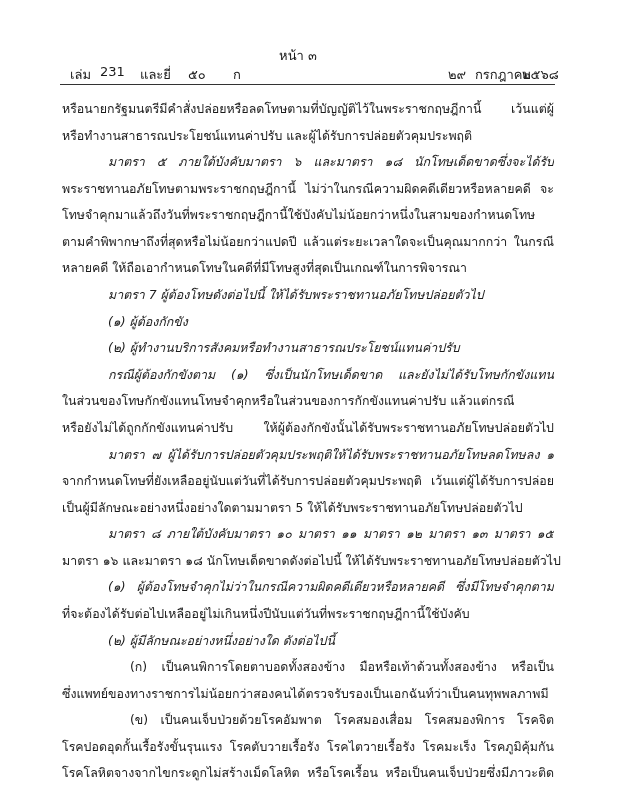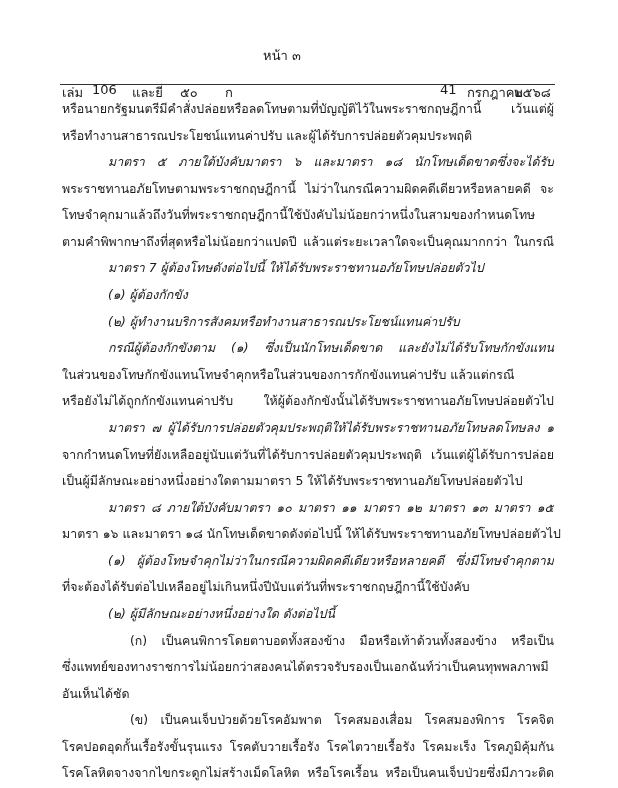--- a/index.html
+++ b/index.html
@@ -1,64 +1,64 @@
 <!DOCTYPE html>
 <html><head>
 <meta charset="utf-8">
 <style>
   html, body { margin: 0; padding: 0; background: #ffffff; }
   body { width: 618px; height: 788px; position: relative; overflow: hidden;
          font-family: "DejaVu Sans", "Liberation Sans", sans-serif; color: #1a1a1a; }
-  .page-num { position: absolute; top: 45px; left: 0; width: 564px; text-align: center; font-size: 13px; }
+  .page-num { position: absolute; top: 45px; left: 16px; width: 564px; text-align: center; font-size: 13px; }
   .header-row { position: absolute; top: 64px; left: 62px; width: 493px; height: 20px; font-size: 13px; }
-  .header-row span { position: absolute; top: 18px; white-space: nowrap; }
+  .header-row span { position: absolute; top: 0; white-space: nowrap; margin-left: 8px; }
   .rule { position: absolute; top: 84px; left: 60px; width: 495px; height: 0; border-top: 1.4px solid #333; }
   .body { position: absolute; top: 96px; left: 62px; width: 492px; font-size: 12.4px; }
   .line { height: 26.58px; line-height: 26.58px; white-space: nowrap; overflow: visible; }
   .j { text-align-last: justify; text-align: justify; white-space: normal; overflow: hidden; }
   .in1 { padding-left: 46px; font-style: italic; }
   .in2 { padding-left: 68px; }
 </style>
 </head>
 <body>
 
 <div class="page-num">หน้า ๓</div>
 
 <div class="header-row">
   <span style="left:0">เล่ม</span>
-  <span style="left:30px">106</span>
+  <span style="left:30px">231</span>
   <span style="left:70px">และยี่</span>
   <span style="left:118px">๕๐</span>
   <span style="left:163px">ก</span>
-  <span style="left:378px">41</span>
+  <span style="left:378px">๒๙</span>
   <span style="left:405px">กรกฎาคม</span>
   <span style="left:452px">๒๕๖๘</span>
 </div>
 <div class="rule"></div>
 
 <div class="body">
   <div class="line j">หรือนายกรัฐมนตรีมีคำสั่งปล่อยหรือลดโทษตามที่บัญญัติไว้ในพระราชกฤษฎีกานี้ เว้นแต่ผู้ทำงานบริการสังคม</div>
   <div class="line">หรือทำงานสาธารณประโยชน์แทนค่าปรับ และผู้ได้รับการปล่อยตัวคุมประพฤติ</div>
   <div class="line j in1">มาตรา ๕ ภายใต้บังคับมาตรา ๖ และมาตรา ๑๘ นักโทษเด็ดขาดซึ่งจะได้รับ</div>
   <div class="line j">พระราชทานอภัยโทษตามพระราชกฤษฎีกานี้ ไม่ว่าในกรณีความผิดคดีเดียวหรือหลายคดี จะต้องได้รับ</div>
   <div class="line j">โทษจำคุกมาแล้วถึงวันที่พระราชกฤษฎีกานี้ใช้บังคับไม่น้อยกว่าหนึ่งในสามของกำหนดโทษ</div>
   <div class="line j">ตามคำพิพากษาถึงที่สุดหรือไม่น้อยกว่าแปดปี แล้วแต่ระยะเวลาใดจะเป็นคุณมากกว่า ในกรณีต้องโทษจำคุก</div>
+  <div class="line">หลายคดี ให้ถือเอากำหนดโทษในคดีที่มีโทษสูงที่สุดเป็นเกณฑ์ในการพิจารณา</div>
   <div class="line in1">มาตรา 7 ผู้ต้องโทษดังต่อไปนี้ ให้ได้รับพระราชทานอภัยโทษปล่อยตัวไป</div>
   <div class="line in1">(๑) ผู้ต้องกักขัง</div>
   <div class="line in1">(๒) ผู้ทำงานบริการสังคมหรือทำงานสาธารณประโยชน์แทนค่าปรับ</div>
   <div class="line j in1">กรณีผู้ต้องกักขังตาม (๑) ซึ่งเป็นนักโทษเด็ดขาด และยังไม่ได้รับโทษกักขังแทนโทษจำคุก</div>
   <div class="line">ในส่วนของโทษกักขังแทนโทษจำคุกหรือในส่วนของการกักขังแทนค่าปรับ แล้วแต่กรณี</div>
   <div class="line j">หรือยังไม่ได้ถูกกักขังแทนค่าปรับ ให้ผู้ต้องกักขังนั้นได้รับพระราชทานอภัยโทษปล่อยตัวไป</div>
   <div class="line j in1">มาตรา ๗ ผู้ได้รับการปล่อยตัวคุมประพฤติให้ได้รับพระราชทานอภัยโทษลดโทษลง ๑ ใน ๓</div>
   <div class="line j">จากกำหนดโทษที่ยังเหลืออยู่นับแต่วันที่ได้รับการปล่อยตัวคุมประพฤติ เว้นแต่ผู้ได้รับการปล่อยตัวคุมประพฤติ</div>
   <div class="line">เป็นผู้มีลักษณะอย่างหนึ่งอย่างใดตามมาตรา 5 ให้ได้รับพระราชทานอภัยโทษปล่อยตัวไป</div>
   <div class="line j in1">มาตรา ๘ ภายใต้บังคับมาตรา ๑๐ มาตรา ๑๑ มาตรา ๑๒ มาตรา ๑๓ มาตรา ๑๕</div>
   <div class="line">มาตรา ๑๖ และมาตรา ๑๘ นักโทษเด็ดขาดดังต่อไปนี้ ให้ได้รับพระราชทานอภัยโทษปล่อยตัวไป</div>
   <div class="line j in1">(๑) ผู้ต้องโทษจำคุกไม่ว่าในกรณีความผิดคดีเดียวหรือหลายคดี ซึ่งมีโทษจำคุกตามกำหนดโทษ</div>
   <div class="line">ที่จะต้องได้รับต่อไปเหลืออยู่ไม่เกินหนึ่งปีนับแต่วันที่พระราชกฤษฎีกานี้ใช้บังคับ</div>
   <div class="line in1">(๒) ผู้มีลักษณะอย่างหนึ่งอย่างใด ดังต่อไปนี้</div>
   <div class="line j in2">(ก) เป็นคนพิการโดยตาบอดทั้งสองข้าง มือหรือเท้าด้วนทั้งสองข้าง หรือเป็นบุคคล</div>
   <div class="line j">ซึ่งแพทย์ของทางราชการไม่น้อยกว่าสองคนได้ตรวจรับรองเป็นเอกฉันท์ว่าเป็นคนทุพพลภาพมีลักษณะ</div>
-  <div class="line">อันเห็นได้ชัด</div>
   <div class="line j in2">(ข) เป็นคนเจ็บป่วยด้วยโรคอัมพาต โรคสมองเสื่อม โรคสมองพิการ โรคจิต</div>
   <div class="line j">โรคปอดอุดกั้นเรื้อรังขั้นรุนแรง โรคตับวายเรื้อรัง โรคไตวายเรื้อรัง โรคมะเร็ง โรคภูมิคุ้มกันบกพร่อง (โรคเอดส์)</div>
   <div class="line j">โรคโลหิตจางจากไขกระดูกไม่สร้างเม็ดโลหิต หรือโรคเรื้อน หรือเป็นคนเจ็บป่วยซึ่งมีภาวะติดเตียง</div>
 </div>
 
 </body></html>

